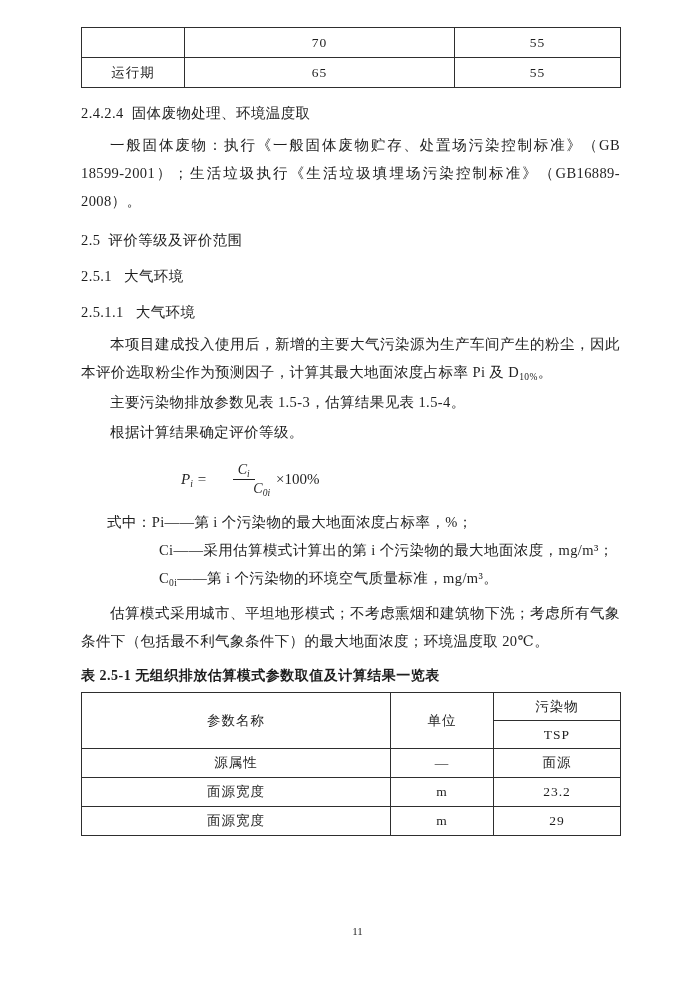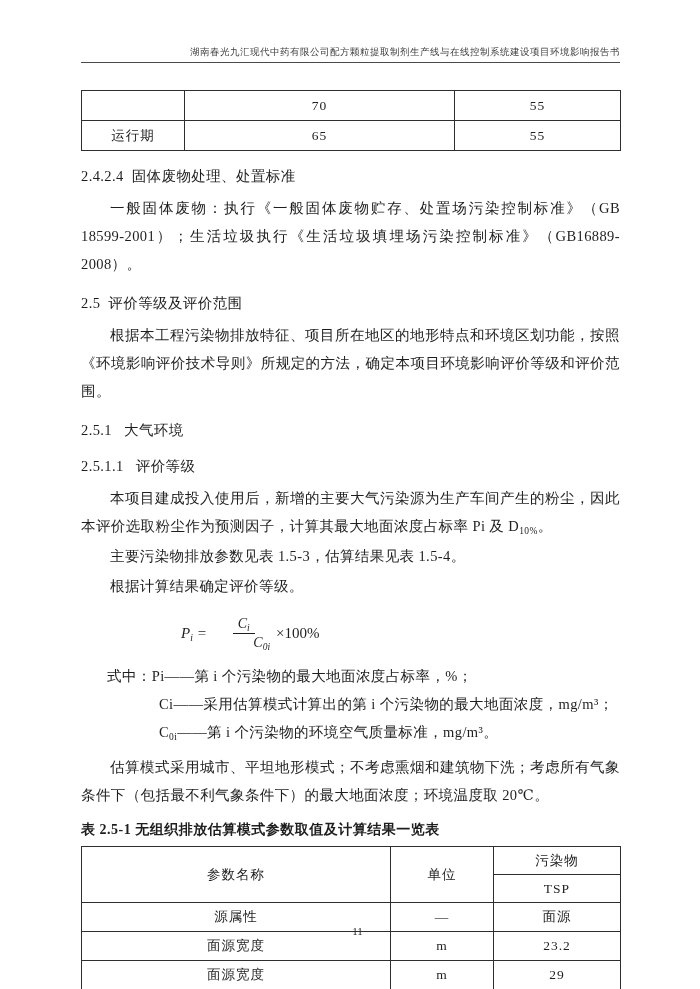--- a/index.html
+++ b/index.html
@@ -106,23 +106,20 @@
     text-align: center;
     font-size: 11px;
     color: #2a2a2a;
   }
 </style>
 </head>
 <body>
 
 <div class="page">
 
-  <div class="page-header">
-    <span class="header-title">湖南春光九汇现代中药有限公司配方颗粒提取制剂生产线与在线控制系统建设项目环境影响报告书</span>
-  </div>
 
   <table class="doc-table cont-table">
     <colgroup>
         <col style="width:103px">
         <col style="width:270px">
         <col style="width:166px">
       </colgroup>
     <tbody>
       <tr>
         <td></td>
@@ -132,31 +129,30 @@
       <tr>
         <td>运行期</td>
         <td>65</td>
         <td>55</td>
       </tr>
     </tbody>
   </table>
 
   <div class="content">
 
-    <div class="sec-heading">2.4.2.4  固体废物处理、处置标准</div>
+    <div class="sec-heading">2.4.2.4  固体废物处理、环境温度取</div>
 
     <p class="para">一般固体废物：执行《一般固体废物贮存、处置场污染控制标准》（GB 18599-2001）；生活垃圾执行《生活垃圾填埋场污染控制标准》（GB16889-2008）。</p>
 
     <div class="sec-heading">2.5  评价等级及评价范围</div>
 
-    <p class="para">根据本工程污染物排放特征、项目所在地区的地形特点和环境区划功能，按照《环境影响评价技术导则》所规定的方法，确定本项目环境影响评价等级和评价范围。</p>
 
     <div class="sec-heading">2.5.1   大气环境</div>
 
-    <div class="sec-heading">2.5.1.1   评价等级</div>
+    <div class="sec-heading">2.5.1.1   大气环境</div>
 
     <p class="para"><span>本项目建成投入使用后，新增的主要大气污染源为生产车间产生的粉尘，因此本评价选取粉尘作为预测因子，计算其最大地面浓度占标率 Pi 及 D</span><sub class="sb">10%</sub><span>。</span></p>
 
     <p class="para tight">主要污染物排放参数见表 1.5-3，估算结果见表 1.5-4。</p>
 
     <p class="para tight">根据计算结果确定评价等级。</p>
 
     <div class="formula-row">
       <span class="var"><span>P</span><sub class="sb">i</sub></span>
       <span style="margin:0 5px;">=</span>

